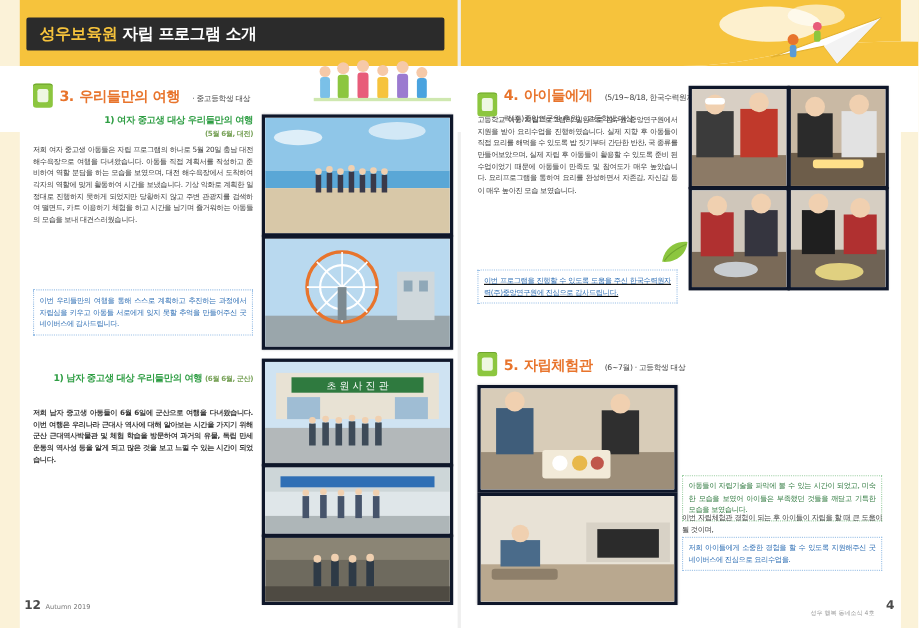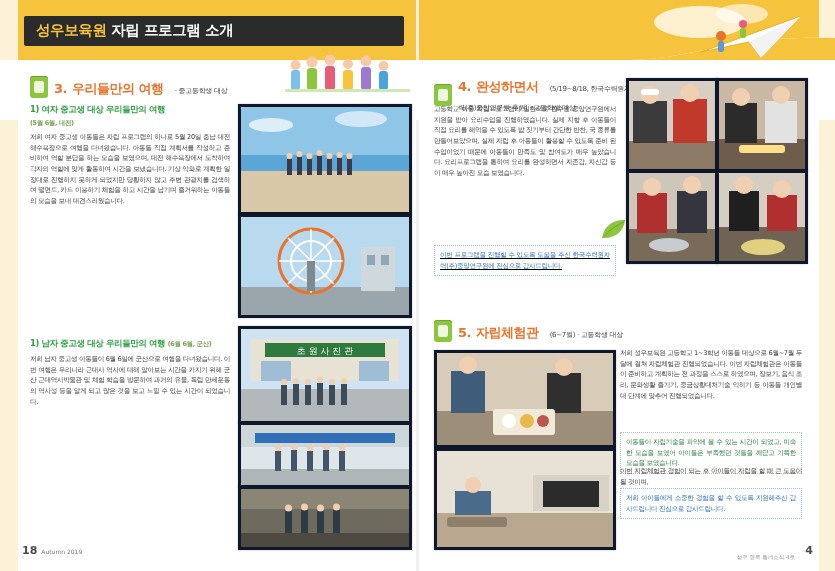--- a/index.html
+++ b/index.html
@@ -21,21 +21,21 @@
   
   .deco-plane{position:absolute;right:24px;top:8px;width:120px;height:52px;}
 
   
   .col{position:absolute;}
   .sec-head{display:flex;align-items:center;gap:6px;}
   .badge{width:18px;height:22px;border-radius:3px;background:#8cc63f;position:relative;flex:0 0 auto;box-shadow:0 1px 0 #6fa52f inset;}
   .badge:after{content:"";position:absolute;left:4px;top:5px;width:10px;height:12px;border-radius:2px;background:#ffffff;opacity:.85;}
   .sec-title{font-size:13px;font-weight:bold;color:#e8742c;letter-spacing:-0.5px;line-height:1.1;}
   .sec-sub{font-size:7px;color:#444;margin-left:6px;font-weight:normal;letter-spacing:-0.3px;}
-  .sub-title{font-size:8.5px;font-weight:bold;color:#2f9e44;letter-spacing:-0.4px;margin-top:6px;}
+  .sub-title{font-size:8.5px;font-weight:bold;color:#2f9e44;letter-spacing:-0.4px;margin-top:6px;text-align:right;}
   .sub-title .date{font-size:6.5px;color:#7aa35a;font-weight:bold;}
   .body-txt{font-size:6.6px;line-height:1.62;color:#3a3a3a;text-align:justify;letter-spacing:-0.35px;}
   .hi-box{font-size:6.6px;line-height:1.62;letter-spacing:-0.35px;color:#2f6fb5;background:#ffffff;border:1px dotted #9bc0e6;padding:4px 5px;text-align:justify;}
   .hi-box.green{color:#2f7a3f;border-color:#9fd0a6;}
 
   
   .photo{position:absolute;border:3px solid #0f172a;box-shadow:0 0 2px rgba(0,0,0,.25);overflow:hidden;}
   .photo .ph-inner{width:100%;height:100%;position:relative;}
 
   
@@ -91,24 +91,27 @@
         <span class="sec-sub">· 중고등학생 대상</span>
       </div>
     </div>
   </div>
 
   <div class="col" style="left:30px;top:104px;width:200px;">
     <div class="sub-title" style="margin-top:0;">1) 여자 중고생 대상 우리들만의 여행</div>
     <div class="sub-title" style="margin-top:1px;font-weight:normal;"><span class="date">(5월 6월, 대전)</span></div>
     <div class="body-txt" style="margin-top:4px;">저희 여자 중고생 아동들은 자립 프로그램의 하나로 5월 20일 충남 대전 해수욕장으로 여행을 다녀왔습니다. 아동들 직접 계획서를 작성하고 준비하여 역할 분담을 하는 모습을 보였으며, 대전 해수욕장에서 도착하여 각자의 역할에 맞게 활동하여 시간을 보냈습니다. 기상 악화로 계획한 일정대로 진행하지 못하게 되었지만 당황하지 않고 주변 관광지를 검색하여 떨면드, 카트 이용하기 체험을 하고 시간을 남기며 즐거워하는 아동들의 모습을 보내 대견스러웠습니다.</div>
   </div>
+  <div class="col" style="left:30px;top:263px;width:200px;">
+    <div class="hi-box">이번 우리들만의 여행을 통해 스스로 계획하고 추진하는 과정에서 자립심을 키우고 아동들 서로에게 잊지 못할 추억을 만들어주신 굿네이버스에 감사드립니다.</div>
+  </div>
 
   <div class="col" style="left:30px;top:338px;width:200px;">
     <div class="sub-title" style="margin-top:0;"><span>1) 남자 중고생 대상 우리들만의 여행</span> <span class="date">(6월 6월, 군산)</span></div>
-    <div class="body-txt" style="margin-top:4px;">저희 남자 중고생 아동들이 6월 6일에 군산으로 여행을 다녀왔습니다. 이번 여행은 우리나라 근대사 역사에 대해 알아보는 시간을 가지기 위해 군산 근대역사박물관 및 체험 학습을 방문하여 과거의 유물, 독립 만세운동의 역사성 등을 알게 되고 많은 것을 보고 느낄 수 있는 시간이 되었습니다.</div>
+    <div class="body-txt" style="margin-top:20px;font-weight:bold;">저희 남자 중고생 아동들이 6월 6일에 군산으로 여행을 다녀왔습니다. 이번 여행은 우리나라 근대사 역사에 대해 알아보는 시간을 가지기 위해 군산 근대역사박물관 및 체험 학습을 방문하여 과거의 유물, 독립 만세운동의 역사성 등을 알게 되고 많은 것을 보고 느낄 수 있는 시간이 되었습니다.</div>
   </div>
 
   <svg class="kids" viewBox="0 0 125 60">
     <rect x="6" y="30" width="9" height="20" rx="3" fill="#7ac0e8"></rect>
     <circle cx="10.5" cy="25" r="5" fill="#f6c9a8"></circle>
     <rect x="22" y="28" width="10" height="22" rx="3" fill="#8cc63f"></rect>
     <circle cx="27" cy="22" r="5.5" fill="#f6c9a8"></circle>
     <rect x="40" y="26" width="10" height="24" rx="3" fill="#e85c7a"></rect>
     <circle cx="45" cy="20" r="5.5" fill="#f6c9a8"></circle>
     <rect x="58" y="30" width="10" height="20" rx="3" fill="#f6c33c"></rect>
@@ -236,21 +239,21 @@
           <circle cx="95.5" cy="18" r="3.5"></circle>
       </g>
     </svg>
   </div>
 
   <div class="col" style="left:434px;top:76px;width:200px;">
     <div class="sec-head">
       <div class="badge"></div>
       <div>
         <span class="sec-title">4.</span>
-        <span class="sec-title">완성하면서</span>
+        <span class="sec-title">아이들에게</span>
         <span class="sec-sub">(5/19~8/18, 한국수력원자력(주)중앙연구원 후원) · 고등학생 대상</span>
       </div>
     </div>
   </div>
 
   <div class="col" style="left:434px;top:104px;width:182px;">
     <div class="body-txt">고등학교 아동 자립프로그램의 일환으로 한수원 중앙연구원에서 지원을 받아 요리수업을 진행하였습니다. 실제 지향 후 아동들이 직접 요리를 해먹을 수 있도록 밥 짓기부터 간단한 반찬, 국 종류를 만들어보았으며, 실제 자립 후 아동들이 활용할 수 있도록 준비 된 수업이었기 때문에 아동들이 만족도 및 참여도가 매우 높았습니다. 요리프로그램을 통하여 요리를 완성하면서 자존감, 자신감 등이 매우 높아진 모습 보였습니다.</div>
   </div>
   <div class="col" style="left:434px;top:245px;width:182px;text-decoration:underline;">
     <div class="hi-box">이번 프로그램을 진행할 수 있도록 도움을 주신 한국수력원자력(주)중앙연구원에 진심으로 감사드립니다.</div>
@@ -265,31 +268,28 @@
     <div class="sec-head">
       <div class="badge"></div>
       <div>
         <span class="sec-title">5.</span>
         <span class="sec-title">자립체험관</span>
         <span class="sec-sub">(6~7월) · 고등학생 대상</span>
       </div>
     </div>
   </div>
 
-  <div class="col" style="left:620px;top:348px;width:182px;">
-    <div class="body-txt">저희 성우보육원 고등학교 1~3학년 아동들 대상으로 6월~7월 두 달에 걸쳐 자립체험관 진행되었습니다. 이번 자립체험관은 아동들이 준비하고 계획하는 전 과정을 스스로 하였으며, 장보기, 음식 조리, 문화생활 즐기기, 중금상황대처기술 익히기 등 아동들 개인별 대 단계에 맞추어 진행되었습니다.</div>
-  </div>
   <div class="col" style="left:620px;top:432px;width:182px;">
     <div class="hi-box green">아동들이 자립기술을 파악에 볼 수 있는 시간이 되었고, 미숙한 모습을 보였어 아이들은 부족했던 것들을 깨닫고 기특한 모습을 보였습니다.</div>
   </div>
   <div class="col" style="left:620px;top:466px;width:182px;">
     <div class="body-txt">이번 자립체험관 경험이 되는 후 아이들이 자립을 할 때 큰 도움이 될 것이며,</div>
   </div>
   <div class="col" style="left:620px;top:488px;width:182px;">
-    <div class="hi-box">저희 아이들에게 소중한 경험을 할 수 있도록 지원해주신 감사드립니다 진심으로 감사드립니다.</div>
+    <div class="hi-box">저희 아이들에게 소중한 경험을 할 수 있도록 지원해주신 굿네이버스에 진심으로 요리수업을.</div>
   </div>
 
   <div class="photo" style="left:626px;top:78px;width:86px;height:88px;">
     <svg class="ph-inner" viewBox="0 0 86 88" preserveAspectRatio="none">
       <rect width="86" height="88" fill="#d8cfc4"></rect>
       <rect y="60" width="86" height="28" fill="#8c7a66"></rect>
       <rect x="4" y="20" width="34" height="42" fill="#3b3b3b"></rect>
       <circle cx="21" cy="14" r="9" fill="#f0d0b0"></circle>
       <rect x="44" y="18" width="34" height="44" fill="#c0392b"></rect>
       <circle cx="61" cy="12" r="9" fill="#f0d0b0"></circle>
@@ -350,20 +350,20 @@
       <rect y="62" width="176" height="34" fill="#b9a88f"></rect>
       <rect x="96" y="24" width="76" height="36" fill="#d8d2c6"></rect>
       <rect x="106" y="30" width="56" height="26" fill="#2b2b2b"></rect>
       <rect x="18" y="40" width="36" height="24" fill="#4a6b8a"></rect>
       <circle cx="36" cy="34" r="8" fill="#f0d0b0"></circle>
       <rect x="10" y="66" width="60" height="10" rx="3" fill="#8e7f6a"></rect>
     </svg>
   </div>
 
   <div class="pg-l">
-    <span>18</span><span class="cap">Autumn 2019</span>
+    <span>12</span><span class="cap">Autumn 2019</span>
   </div>
   <div class="pg-r">
     <span>4</span>
   </div>
   <div class="vtxt">성우 행복 동네소식 4호</div>
 
 </div>
 
 </body></html>

